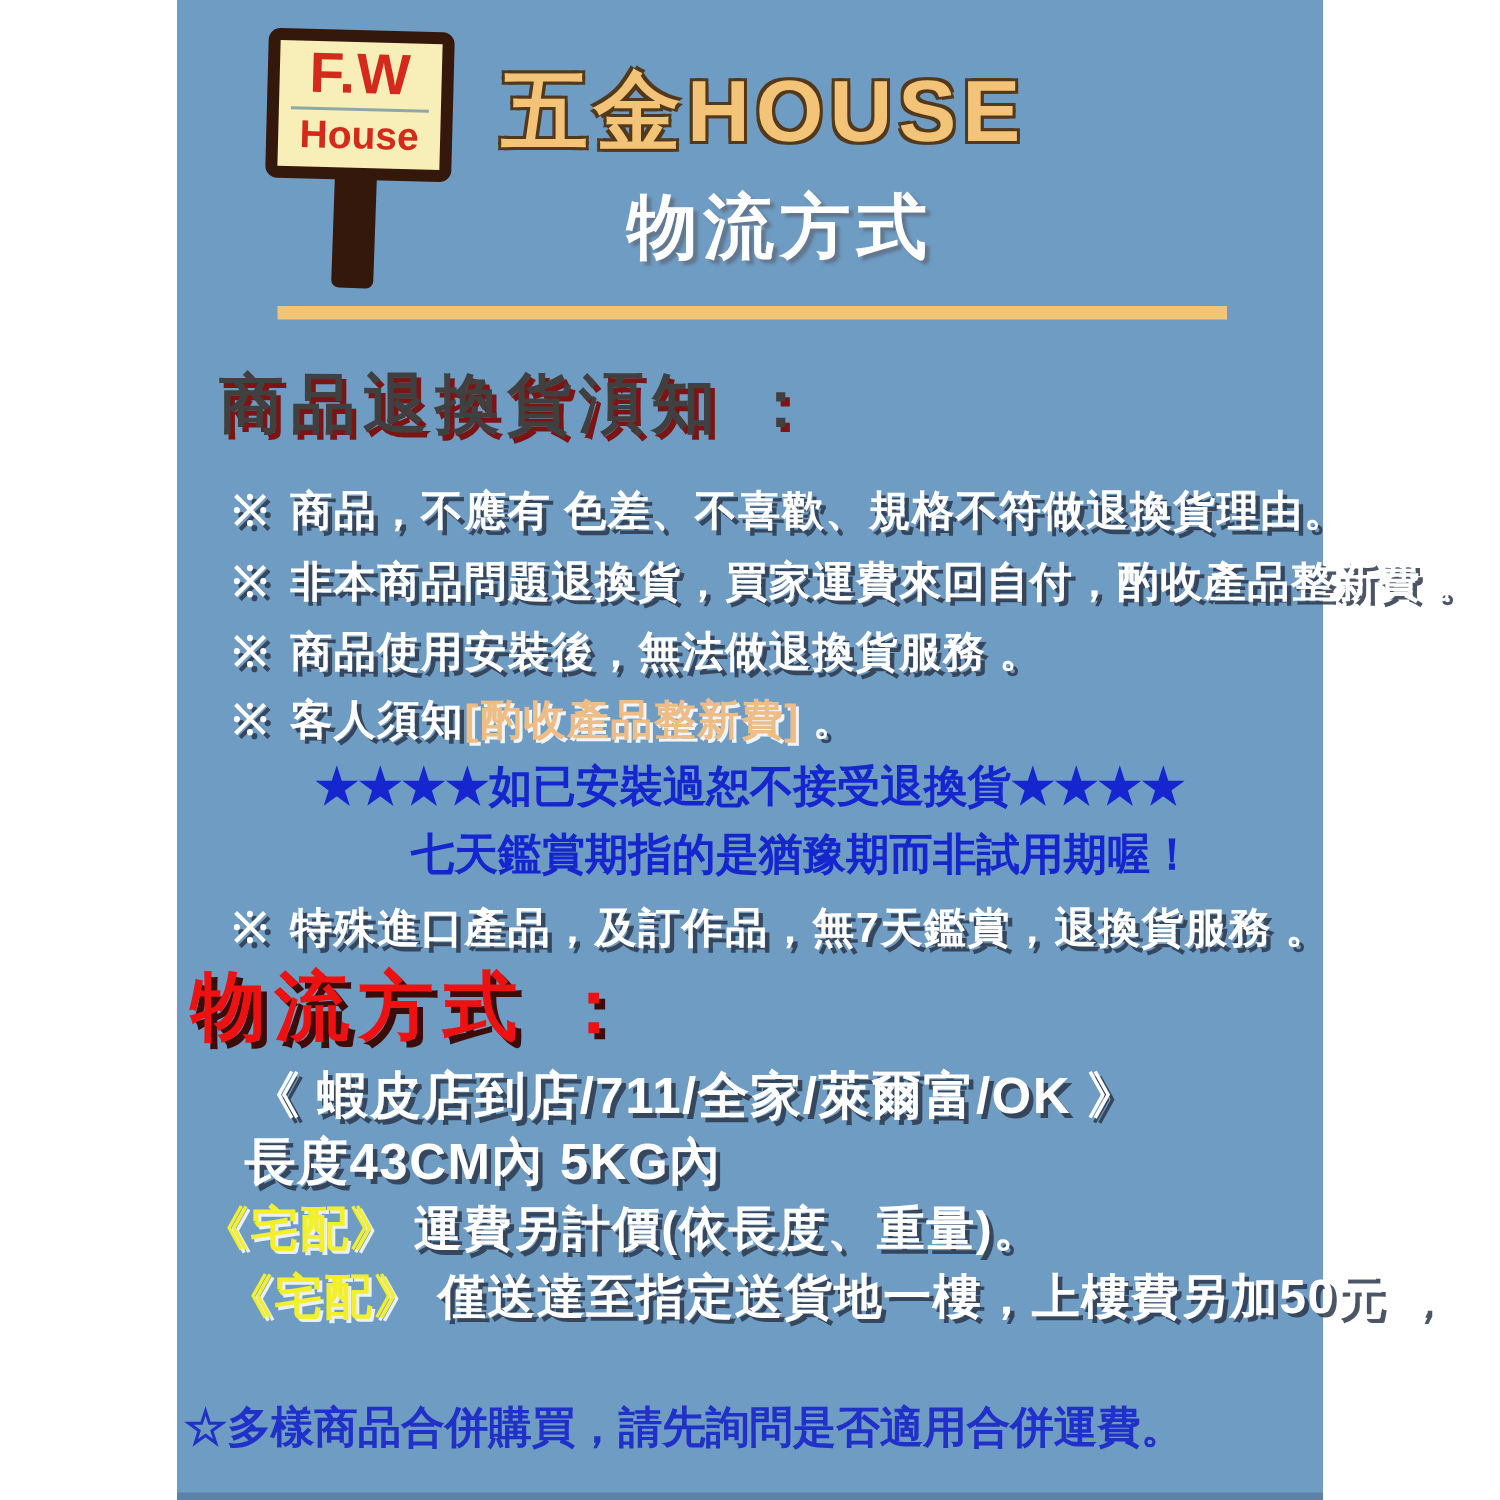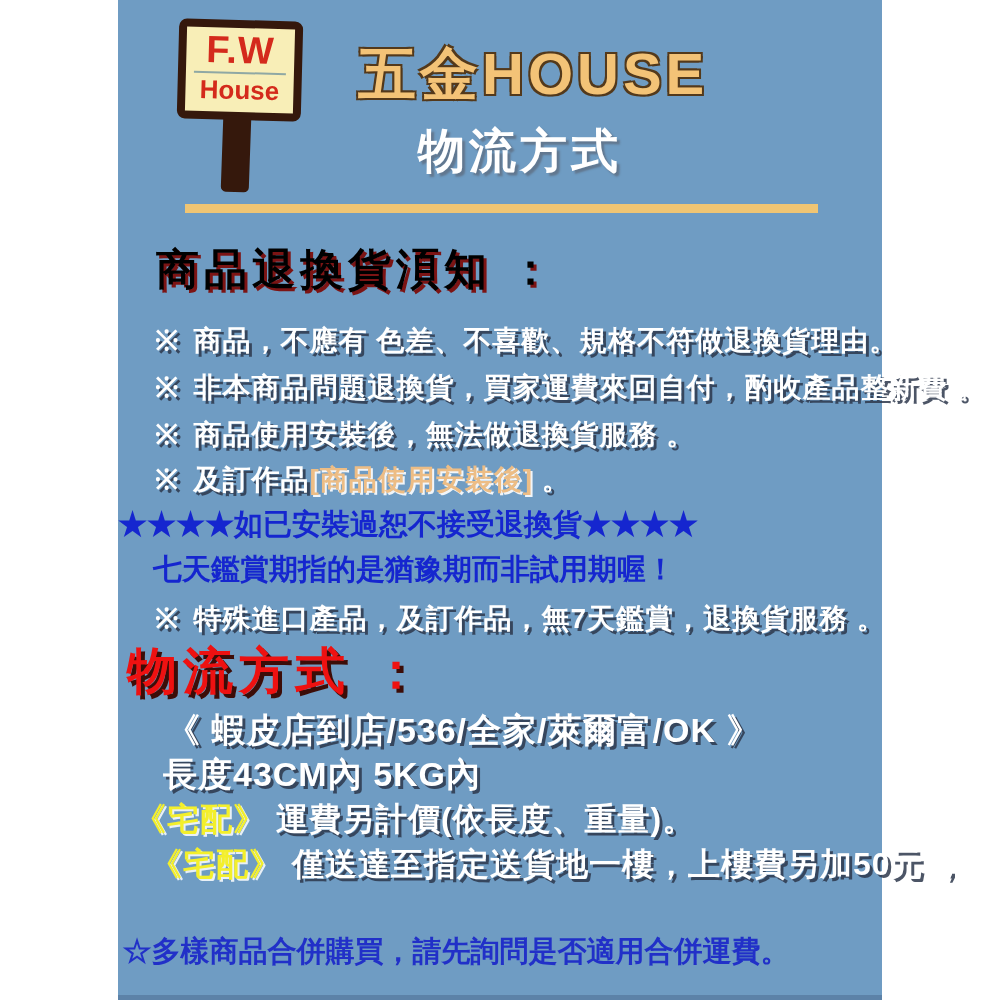--- a/index.html
+++ b/index.html
@@ -13,32 +13,32 @@
         transform:rotate(1.5deg);box-sizing:border-box;text-align:center;
         box-shadow:inset 0 0 0 2px #f8eeb7;}
   .sign-fw{font-size:38px;font-weight:bold;color:#d42a1c;line-height:44px;letter-spacing:1px;}
   .sign-line{width:86%;margin:0 auto;border-top:2px solid #8fa8a4;}
   .sign-house{font-size:26px;font-weight:bold;color:#d42a1c;line-height:32px;}
   .sign-handle{position:absolute;left:104px;top:116px;width:28px;height:76px;
         background:#35180c;transform:rotate(2deg);border-radius:0 0 5px 5px;}
   
   .title{position:absolute;left:216px;top:36px;font-size:58px;font-weight:bold;
         color:#f3c377;letter-spacing:4px;white-space:nowrap;
-        text-shadow:-2px -2px 0 #53391b,2px -2px 0 #53391b,-2px 2px 0 #53391b,2px 2px 0 #53391b;margin-left:24px;}
+        text-shadow:-2px -2px 0 #53391b,2px -2px 0 #53391b,-2px 2px 0 #53391b,2px 2px 0 #53391b;}
   .subtitle{position:absolute;left:300px;top:120px;font-size:47px;font-weight:bold;color:#ffffff;
         letter-spacing:4px;white-space:nowrap;text-shadow:3px 3px 2px rgba(90,100,115,.65);}
   .hr{position:absolute;left:67px;top:204px;width:633px;height:9px;background:#f0c573;}
   
-  .sec1-heading{position:absolute;left:38px;top:241px;font-size:43px;font-weight:bold;
-        color:#000000;letter-spacing:5px;white-space:nowrap;text-shadow:3px 3px 0 #7c1414;}
+  .sec1-heading{position:absolute;left:28px;top:241px;font-size:43px;font-weight:bold;
+        color:#404040;letter-spacing:5px;white-space:nowrap;text-shadow:3px 3px 0 #7c1414;}
   .bullet{position:absolute;left:37px;font-size:28px;font-weight:bold;color:#ffffff;
         white-space:nowrap;text-shadow:3px 3px 0 rgba(45,55,75,.85);letter-spacing:1px;}
   .bullet .marker{margin-right:14px;}
   .hl{color:#edbd85;text-shadow:2px 2px 0 rgba(255,255,255,.9);}
-  .blue-line{position:absolute;left:0;width:764px;
+  .blue-line{position:absolute;left:0;width:764px;text-align:center;
         font-family:"Liberation Serif",serif;font-weight:bold;color:#1526cf;
         font-size:29px;white-space:nowrap;}
   
   .sec2-heading{position:absolute;left:9px;top:638px;font-size:50px;font-weight:bold;
         color:#ee1111;letter-spacing:6px;white-space:nowrap;text-shadow:4px 4px 0 #3c0d08;}
   .yellow{color:#f3ef2b;text-shadow:2px 2px 0 rgba(255,255,255,.85);}
   .ship-line{position:absolute;font-size:32px;font-weight:bold;color:#ffffff;white-space:nowrap;
         text-shadow:3px 3px 0 rgba(45,55,75,.85);letter-spacing:1px;}
   .combine{position:absolute;left:0;top:932px;width:676px;text-align:center;
         font-family:"Liberation Serif",serif;font-weight:bold;color:#2130c8;
@@ -66,33 +66,33 @@
     <div class="bullet" style="top:367px">
       <span class="marker">※</span><span>非本商品問題退換貨，買家運費來回自付，酌收產品整新費 。</span>
     </div>
     <div class="bullet" style="top:320px">
       <span class="marker">※</span><span>商品，不應有 色差、不喜歡、規格不符做退換貨理由。</span>
     </div>
     <div class="bullet" style="top:414px">
       <span class="marker">※</span><span>商品使用安裝後，無法做退換貨服務 。</span>
     </div>
     <div class="bullet" style="top:459px">
-      <span class="marker">※</span><span>及訂作品</span><span class="hl">[商品使用安裝後]</span><span> 。</span>
+      <span class="marker">※</span><span>客人須知</span><span class="hl">[酌收產品整新費]</span><span> 。</span>
     </div>
 
     <div class="blue-line" style="top:505px">★★★★如已安裝過恕不接受退換貨★★★★</div>
     <div class="blue-line" style="top:550px;transform:translateX(35px)">七天鑑賞期指的是猶豫期而非試用期喔！</div>
 
     <div class="bullet" style="top:598px">
       <span class="marker">※</span><span>特殊進口產品，及訂作品，無7天鑑賞，退換貨服務 。</span>
     </div>
 
     <div class="sec2-heading">物流方式 ：</div>
 
-    <div class="ship-line yellow" style="left:48px;top:708px;font-size:34px">《 蝦皮店到店/536/全家/萊爾富/OK 》</div>
+    <div class="ship-line yellow" style="left:48px;top:708px;font-size:34px">《 蝦皮店到店/711/全家/萊爾富/OK 》</div>
     <div class="ship-line" style="left:45px;top:752px;font-size:34px">長度43CM內 5KG內</div>
 
     <div class="ship-line" style="left:16px;top:798px">
       <span class="yellow">《宅配》</span><span> 運費另計價(依長度、重量)。</span>
     </div>
     <div class="ship-line" style="left:32px;top:843px">
       <span class="yellow">《宅配》</span><span> 僅送達至指定送貨地一樓，上樓費另加50元 ，</span>
     </div>
 
     <div class="combine">☆多樣商品合併購買，請先詢問是否適用合併運費。</div>

